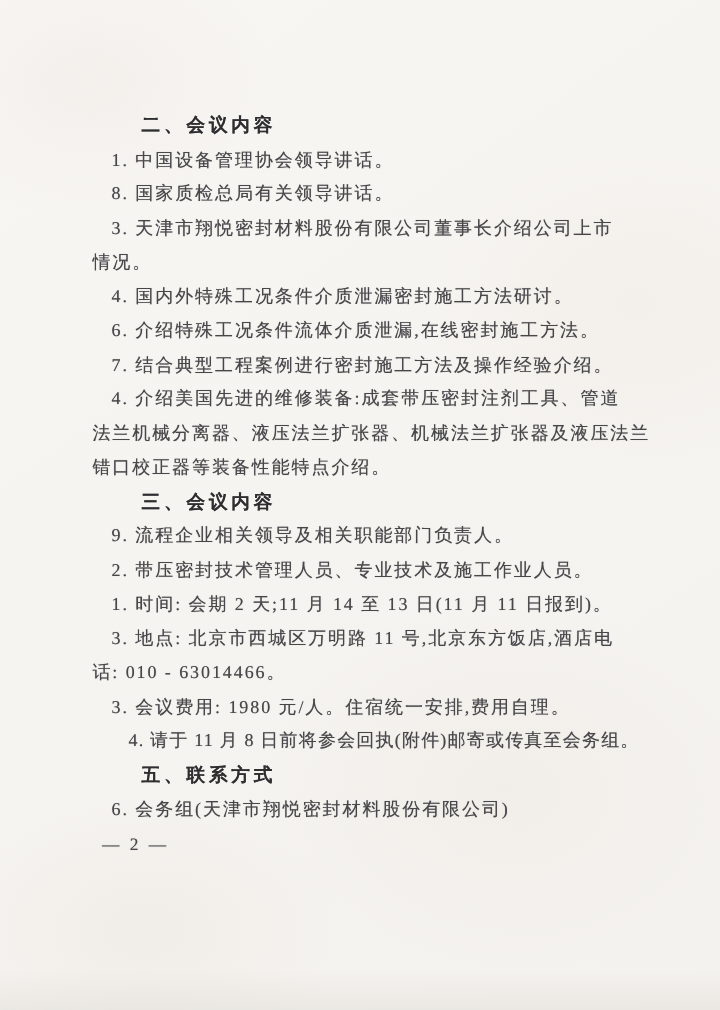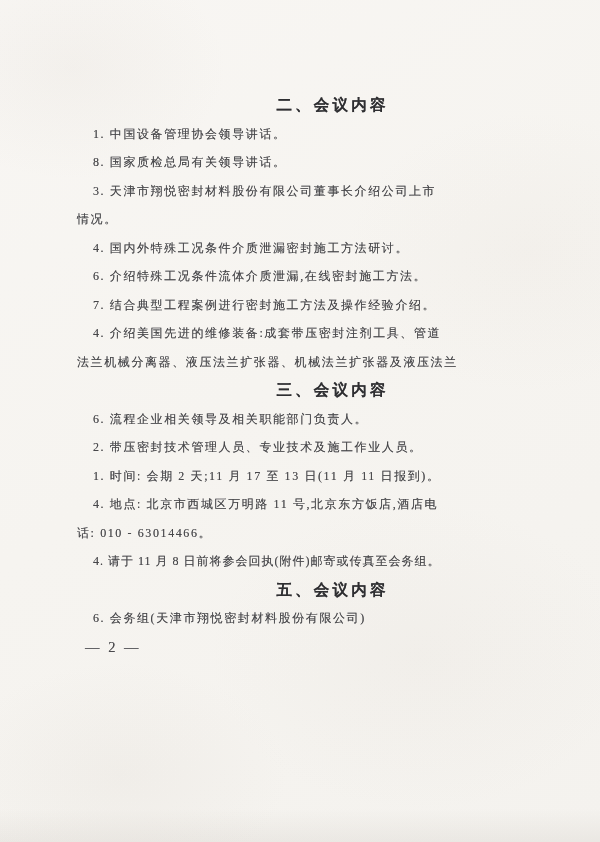--- a/index.html
+++ b/index.html
@@ -26,38 +26,37 @@
     pointer-events: none;
   }
   .text-block {
     position: absolute;
     left: 77px; top: 91px;
     width: 470px;
   }
   .line {
     height: 28.5px;
     line-height: 28.5px;
-    font-size: 12px;
+    font-size: 15px;
     letter-spacing: 1.6px;
     color: #47474a;
     white-space: nowrap;
     text-shadow: 0 0 0.6px rgba(70,70,75,0.55);
   }
   .line.item { padding-left: 16px; }
   .line.heading {
     padding-left: 41px;
     font-family: "Liberation Sans", "DejaVu Sans", sans-serif;
     font-weight: 700;
     font-size: 15.5px;
     letter-spacing: 3.2px;
     color: #2e2e31;
     text-shadow: 0 0 0.5px rgba(40,40,45,0.6);
-    text-align: center;
   }
-  .line.tight { letter-spacing: 1.0px; }
+  .line.tight { letter-spacing: 1.0px; text-align: center; }
   .line.pagenum {
     padding-left: 8px;
     font-size: 14.5px;
     letter-spacing: 2.5px;
     color: #4a4a4d;
   }
 </style>
 </head>
 <body>
 
@@ -66,24 +65,26 @@
     <p class="line heading">二、会议内容</p>
     <p class="line item">1. 中国设备管理协会领导讲话。</p>
     <p class="line item">8. 国家质检总局有关领导讲话。</p>
     <p class="line item">3. 天津市翔悦密封材料股份有限公司董事长介绍公司上市</p>
     <p class="line cont">情况。</p>
     <p class="line item">4. 国内外特殊工况条件介质泄漏密封施工方法研讨。</p>
     <p class="line item">6. 介绍特殊工况条件流体介质泄漏,在线密封施工方法。</p>
     <p class="line item">7. 结合典型工程案例进行密封施工方法及操作经验介绍。</p>
     <p class="line item">4. 介绍美国先进的维修装备:成套带压密封注剂工具、管道</p>
     <p class="line cont">法兰机械分离器、液压法兰扩张器、机械法兰扩张器及液压法兰</p>
+    <p class="line cont">错口校正器等装备性能特点介绍。</p>
     <p class="line heading">三、会议内容</p>
-    <p class="line item">6. 流程企业相关领导及相关职能部门负责人。</p>
+    <p class="line item">9. 流程企业相关领导及相关职能部门负责人。</p>
     <p class="line item">2. 带压密封技术管理人员、专业技术及施工作业人员。</p>
-    <p class="line item">1. 时间: 会期 2 天;11 月 17 至 13 日(11 月 11 日报到)。</p>
-    <p class="line item">4. 地点: 北京市西城区万明路 11 号,北京东方饭店,酒店电</p>
+    <p class="line item">1. 时间: 会期 2 天;11 月 14 至 13 日(11 月 11 日报到)。</p>
+    <p class="line item">3. 地点: 北京市西城区万明路 11 号,北京东方饭店,酒店电</p>
     <p class="line cont">话: 010 - 63014466。</p>
+    <p class="line item">3. 会议费用: 1980 元/人。住宿统一安排,费用自理。</p>
     <p class="line item tight">4. 请于 11 月 8 日前将参会回执(附件)邮寄或传真至会务组。</p>
-    <p class="line heading">五、会议内容</p>
+    <p class="line heading">五、联系方式</p>
     <p class="line item">6. 会务组(天津市翔悦密封材料股份有限公司)</p>
     <p class="line pagenum">— 2 —</p>
   </div>
 </div>
 
 </body></html>

